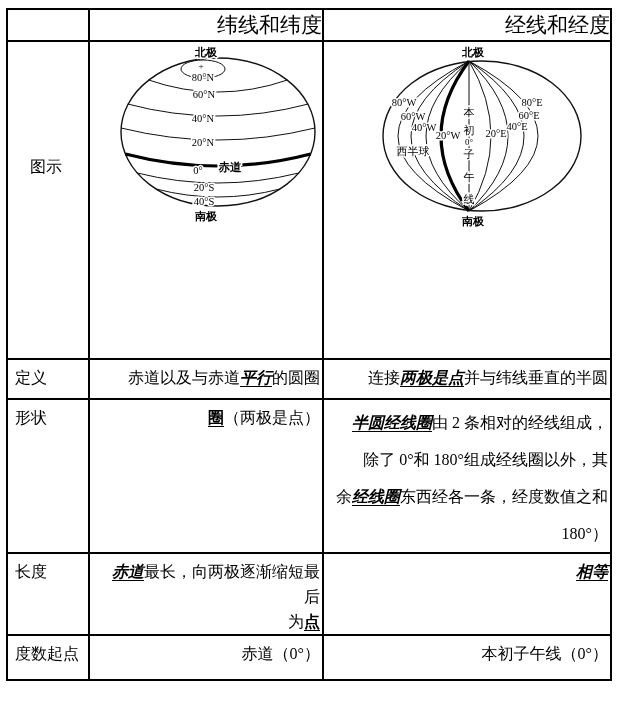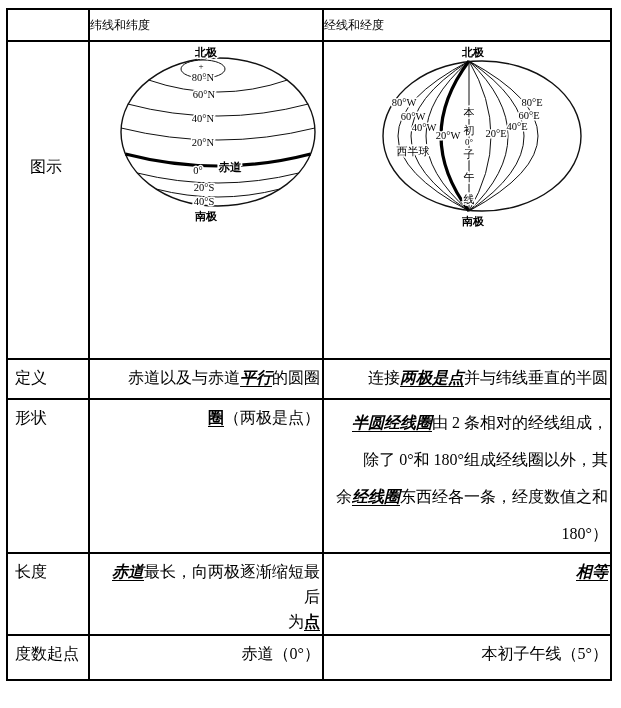--- a/index.html
+++ b/index.html
@@ -4,21 +4,21 @@
 <style>
   html,body{margin:0;padding:0;}
   body{
     width:621px;height:708px;background:#ffffff;color:#000;
     font-family:"Liberation Serif","DejaVu Serif",serif;
     position:relative;overflow:hidden;
   }
   .sheet{position:absolute;left:6px;top:8px;}
   table{border-collapse:collapse;table-layout:fixed;width:604px;}
   td{border:2px solid #000;vertical-align:top;padding:0;font-size:16px;line-height:25px;}
-  tr.r-head td{height:30px;text-align:left;vertical-align:middle;font-size:12px;}
+  tr.r-head td{height:30px;text-align:right;vertical-align:middle;font-size:21px;}
   tr.r-tushi td{height:204px;}
   tr.r-dingyi td{height:33px;}
   tr.r-xing td{height:136px;}
   tr.r-chang td{height:57px;}
   tr.r-zhishi td{height:33px;}
   tr.r-qidian td{height:38px;}
   .lbl{padding:5px 2px 0 7px;}
   .lbl-tushi{padding-top:112px;padding-left:22px;}
   .cell{padding:5px 2px 0 8px;text-align:right;}
   .ln{white-space:nowrap;}
@@ -156,19 +156,19 @@
     </td>
   </tr>
 
 
   <tr class="r-qidian">
     <td class="lbl">度数起点</td>
     <td class="cell">
       <div class="ln"><span class="seg">赤道（0°）</span></div>
     </td>
     <td class="cell">
-      <div class="ln"><span class="seg">本初子午线（5°）</span></div>
+      <div class="ln"><span class="seg">本初子午线（0°）</span></div>
     </td>
   </tr>
 
 </tbody>
     </table>
 </div>
 
 </body></html>

